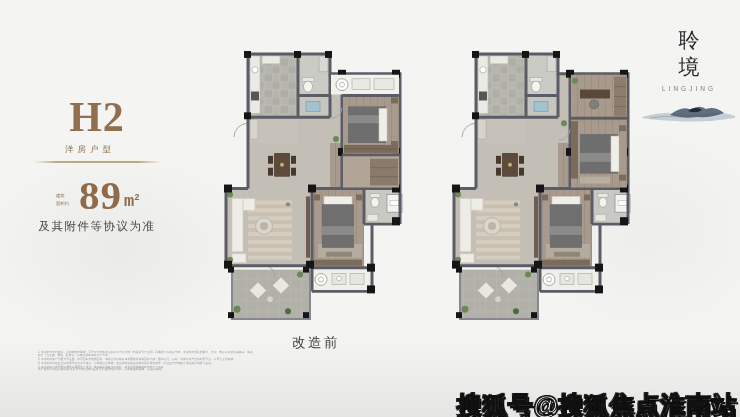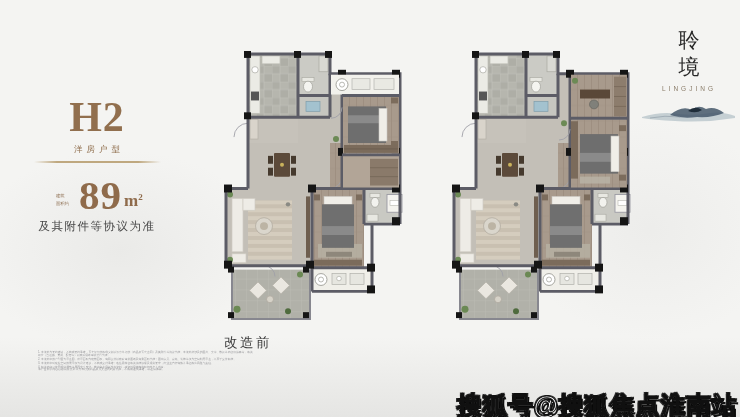--- a/index.html
+++ b/index.html
@@ -10,37 +10,37 @@
   .wash-bottom{left:0;bottom:0;width:740px;height:80px;
     background:linear-gradient(to top,rgba(224,224,222,.75),rgba(244,244,242,0));}
   .wash-left{left:-30px;top:150px;width:300px;height:200px;
     background:radial-gradient(closest-side,rgba(233,233,231,.9),rgba(244,244,242,0));}
   .wash-right{right:-40px;top:120px;width:260px;height:220px;
     background:radial-gradient(closest-side,rgba(235,235,233,.8),rgba(244,244,242,0));}
   
   .unit-code{left:59px;top:96px;width:76px;text-align:center;
     font-family:"Liberation Serif",serif;font-weight:700;font-size:42px;line-height:1;
     color:#916f4e;letter-spacing:1px;}
-  .unit-type{left:49px;top:144px;width:96px;text-align:center;
+  .unit-type{left:40px;top:144px;width:96px;text-align:center;
     font-size:8.5px;letter-spacing:4px;text-indent:4px;color:#8f6d4c;}
   .divider{left:34px;top:161px;width:127px;height:1.6px;
     background:linear-gradient(to right,rgba(192,168,127,0),#bfa87f 18%,#bfa87f 82%,rgba(192,168,127,0));}
   .area-row{left:56px;top:178px;width:120px;display:flex;align-items:flex-end;}
   .area-prefix{display:flex;flex-direction:column;justify-content:flex-end;margin:0 2px 7px 0;}
   .area-prefix span{display:block;font-size:7px;transform:scale(.62);transform-origin:left bottom;
     color:#8c6c4e;line-height:1.15;white-space:nowrap;}
   .area-num{font-family:"Liberation Serif",serif;font-size:41px;line-height:.85;color:#8f6b4b;
     font-weight:600;letter-spacing:1px;text-align:center;}
   .area-unit{font-size:17px;color:#8f6b4b;font-weight:600;margin:0 0 2px 2px;
-    font-family:Liberation Serif, serif;}
+    font-family:Liberation Mono, monospace;}
   .area-unit sup{font-size:9px;vertical-align:6px;}
   .rooms-label{left:38px;top:219px;width:118px;text-align:center;font-size:11.5px;
     letter-spacing:1.5px;color:#474747;font-weight:500;}
   
-  .caption{width:184px;text-align:left;top:334px;font-size:13.5px;letter-spacing:2.5px;
+  .caption{width:184px;text-align:center;top:334px;font-size:13.5px;letter-spacing:2.5px;
     color:#3c3c3c;font-weight:500;}
   
   .brand{left:646px;top:30px;width:86px;text-align:center;color:#262626;}
   .brand .bchar{font-family:"DejaVu Serif",serif;font-size:21px;line-height:1;margin-bottom:6px;}
   .brand .blatin{margin-top:7px;font-size:6.5px;letter-spacing:3px;color:#8b7d6a;}
   .ink-art{left:640px;top:100px;width:98px;height:28px;}
   
   .disc1{left:38px;top:350px;width:480px;transform:scale(.45);transform-origin:0 0;
     font-size:6.2px;line-height:1.35;color:#97979b;}
   .disc2{left:38px;top:367px;width:480px;transform:scale(.45);transform-origin:0 0;

